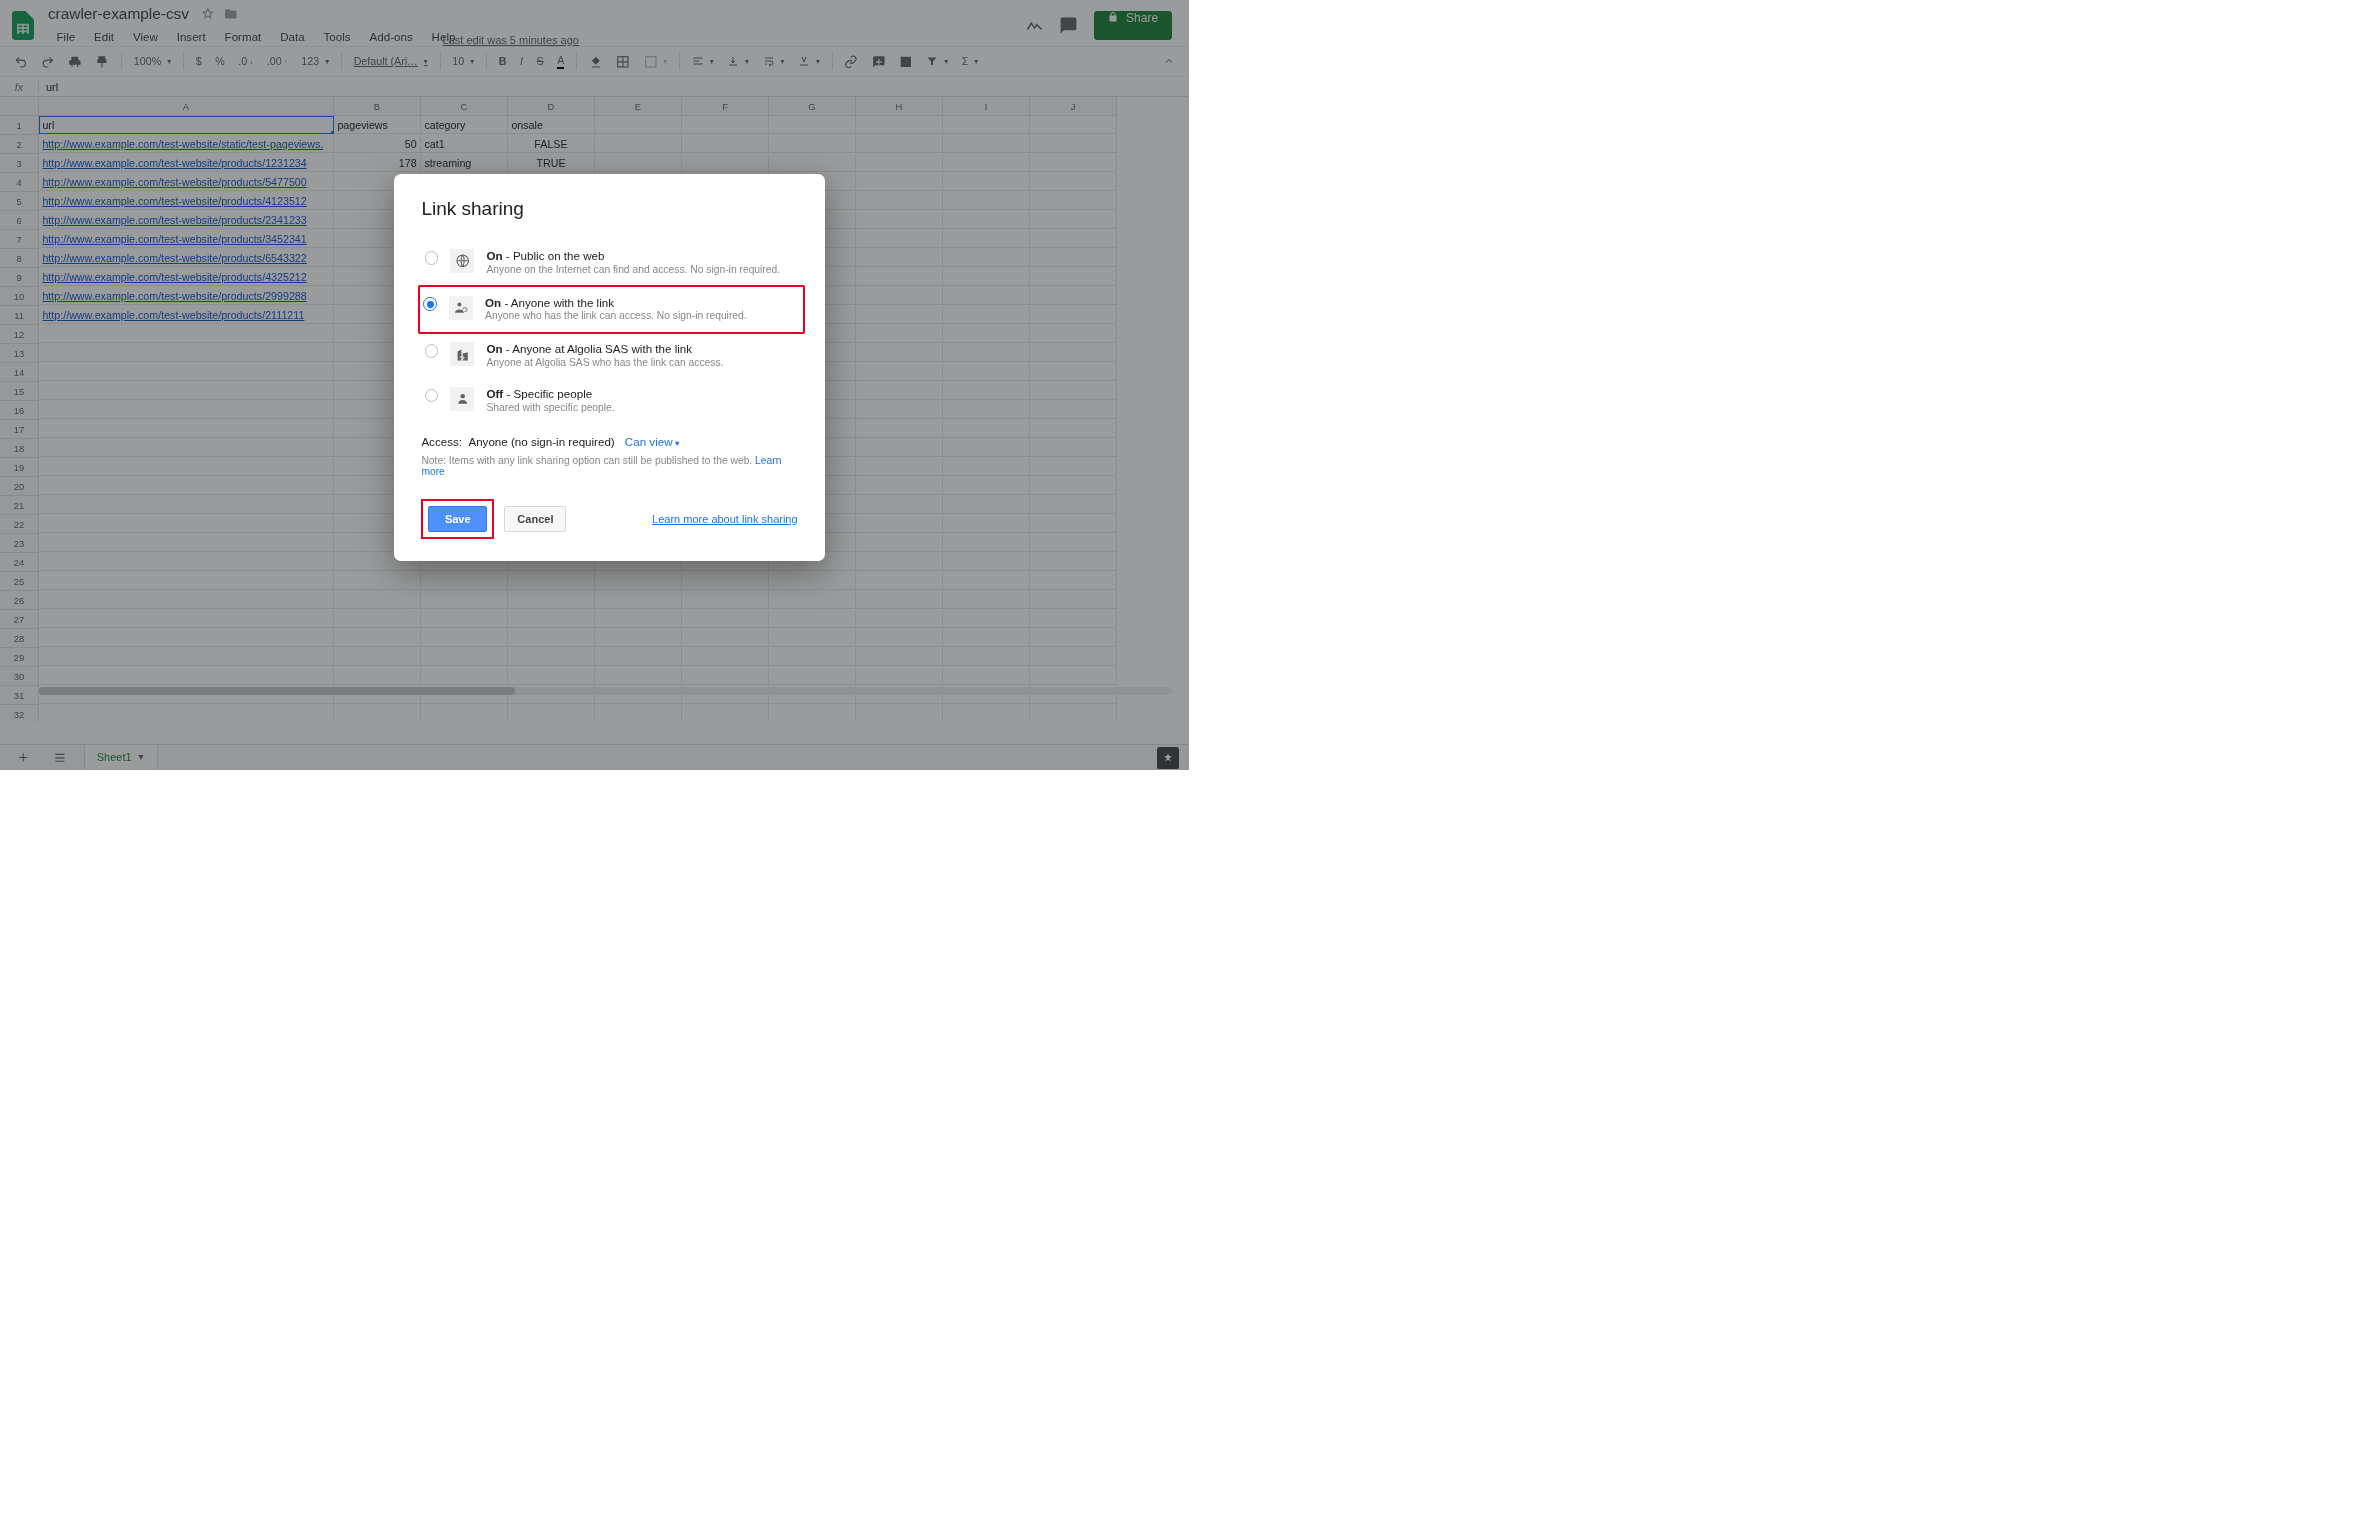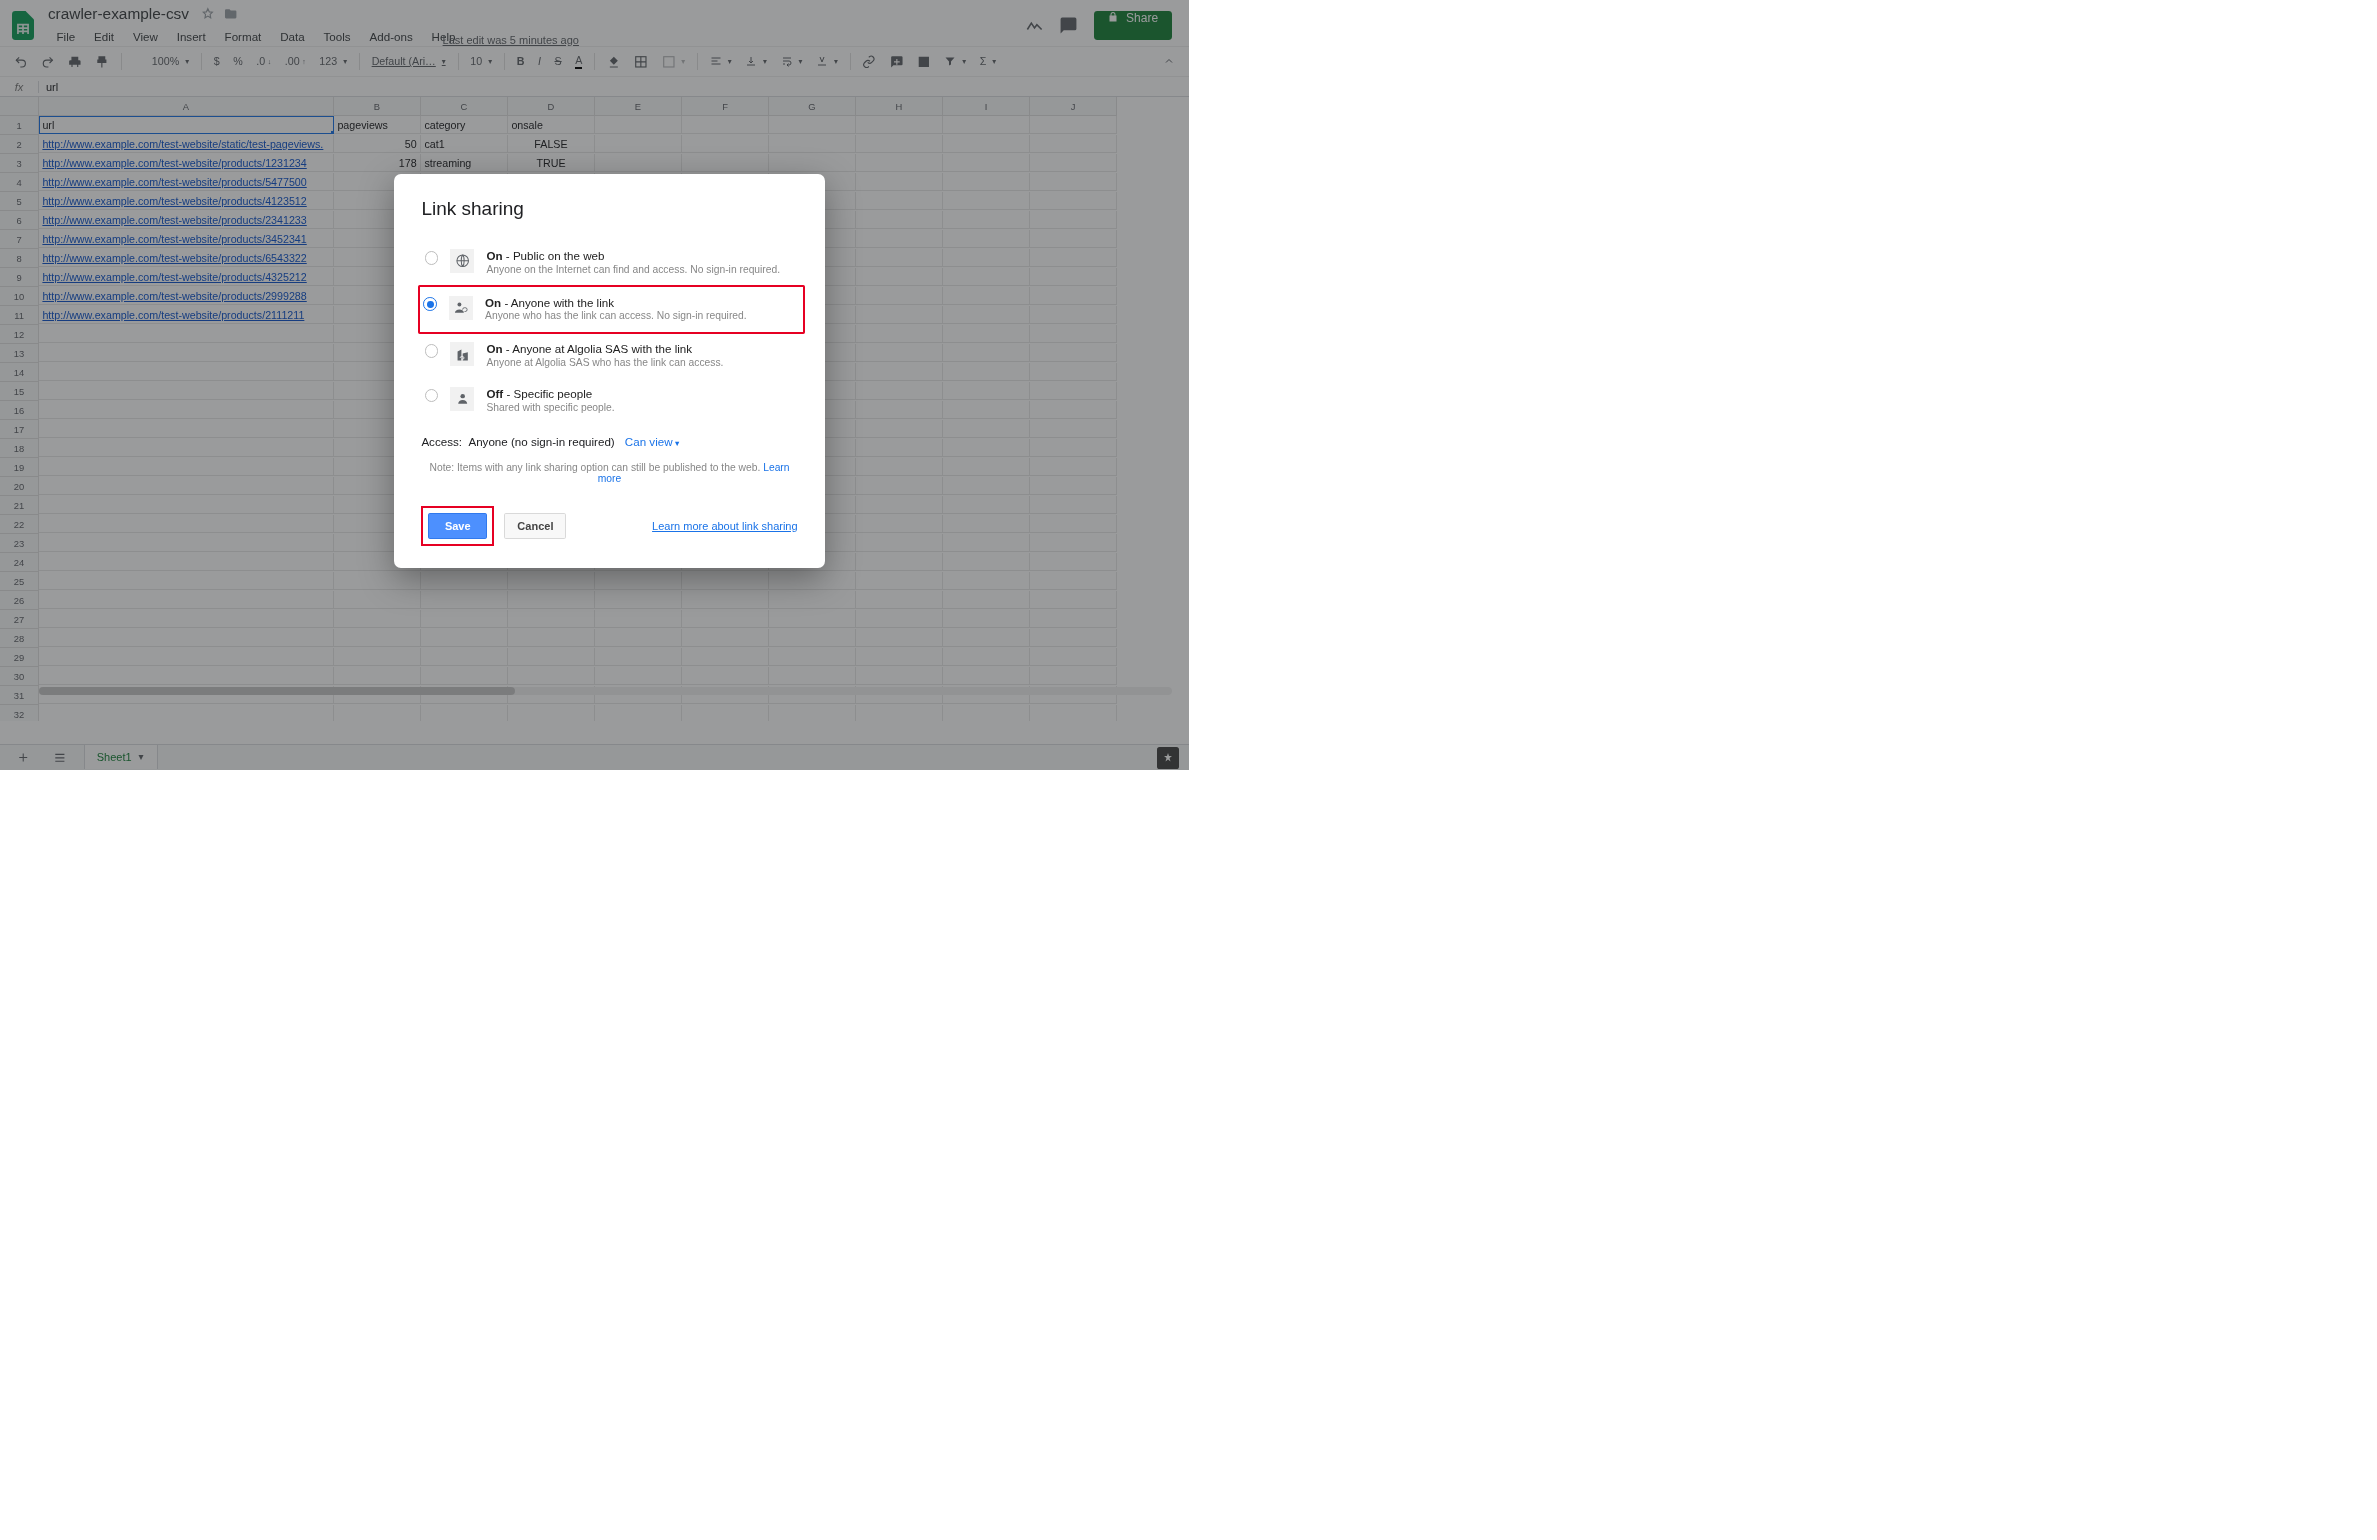--- a/index.html
+++ b/index.html
@@ -70,21 +70,21 @@
     gap: 3.4px;
     padding: 3.4px 8.6px;
     border-top: 0.9px solid #eee;
     border-bottom: 0.9px solid #eee;
     color: #5f6368;
     font-size: 10.7px;
   }
   .tb-btn { padding: 3.4px 5.1px; border-radius: 2.6px; display: inline-flex; align-items: center; gap: 2.6px; }
   .tb-sep { width:0.9px; height:17px; background:#e0e0e0; margin:0 3.4px; }
   .tb-dd::after { content:"▾"; font-size:7.7px; margin-left:3.4px; color:#5f6368; }
-  .tb-zoom { min-width: 41px; margin-left: 18px; }
+  .tb-zoom { min-width: 41px; }
   .tb-font { min-width: 77px; text-decoration: underline; }
   .tb-fs { min-width: 27.4px; }
   .tb-text-color { border-bottom: 2.6px solid #000; padding-bottom:0.9px; }
 
   .toolbar .right-collapse { margin-left:auto; padding-right:5.1px; }
 
   
   .fxbar {
     display: flex; align-items: center;
     border-bottom: 0.9px solid var(--g-border);
@@ -188,21 +188,21 @@
 
   .highlight-box {
     border: 2.6px solid var(--g-highlight-red);
     border-radius:1.7px;
     margin: 0 -6.9px 0 -3.4px; padding-right:9px;
   }
 
   .access-row { margin-top:12px; font-size:11.6px; }
   .access-row .perm { color: var(--g-blue); margin-left:6.9px; }
   .access-row .perm::after { content:" ▾"; font-size:8.6px; }
-  .note { font-size:10.3px; color: var(--g-gray-light-text); margin-top:14px;text-align:center; }
+  .note { font-size:10.3px; color: var(--g-gray-light-text); margin-top:7px; }
   .note a { color: var(--g-blue); text-decoration:none; }
 
   .dialog-actions {
     display:flex; align-items:center; gap:10.3px;
     margin-top:22px;
   }
   .btn-save {
     background:#4d90fe; color:#fff; border:0.9px solid #3079ed;
     height:26px; padding:0 15.4px; font-size:11px; font-weight:700;
     border-radius:1.7px;

